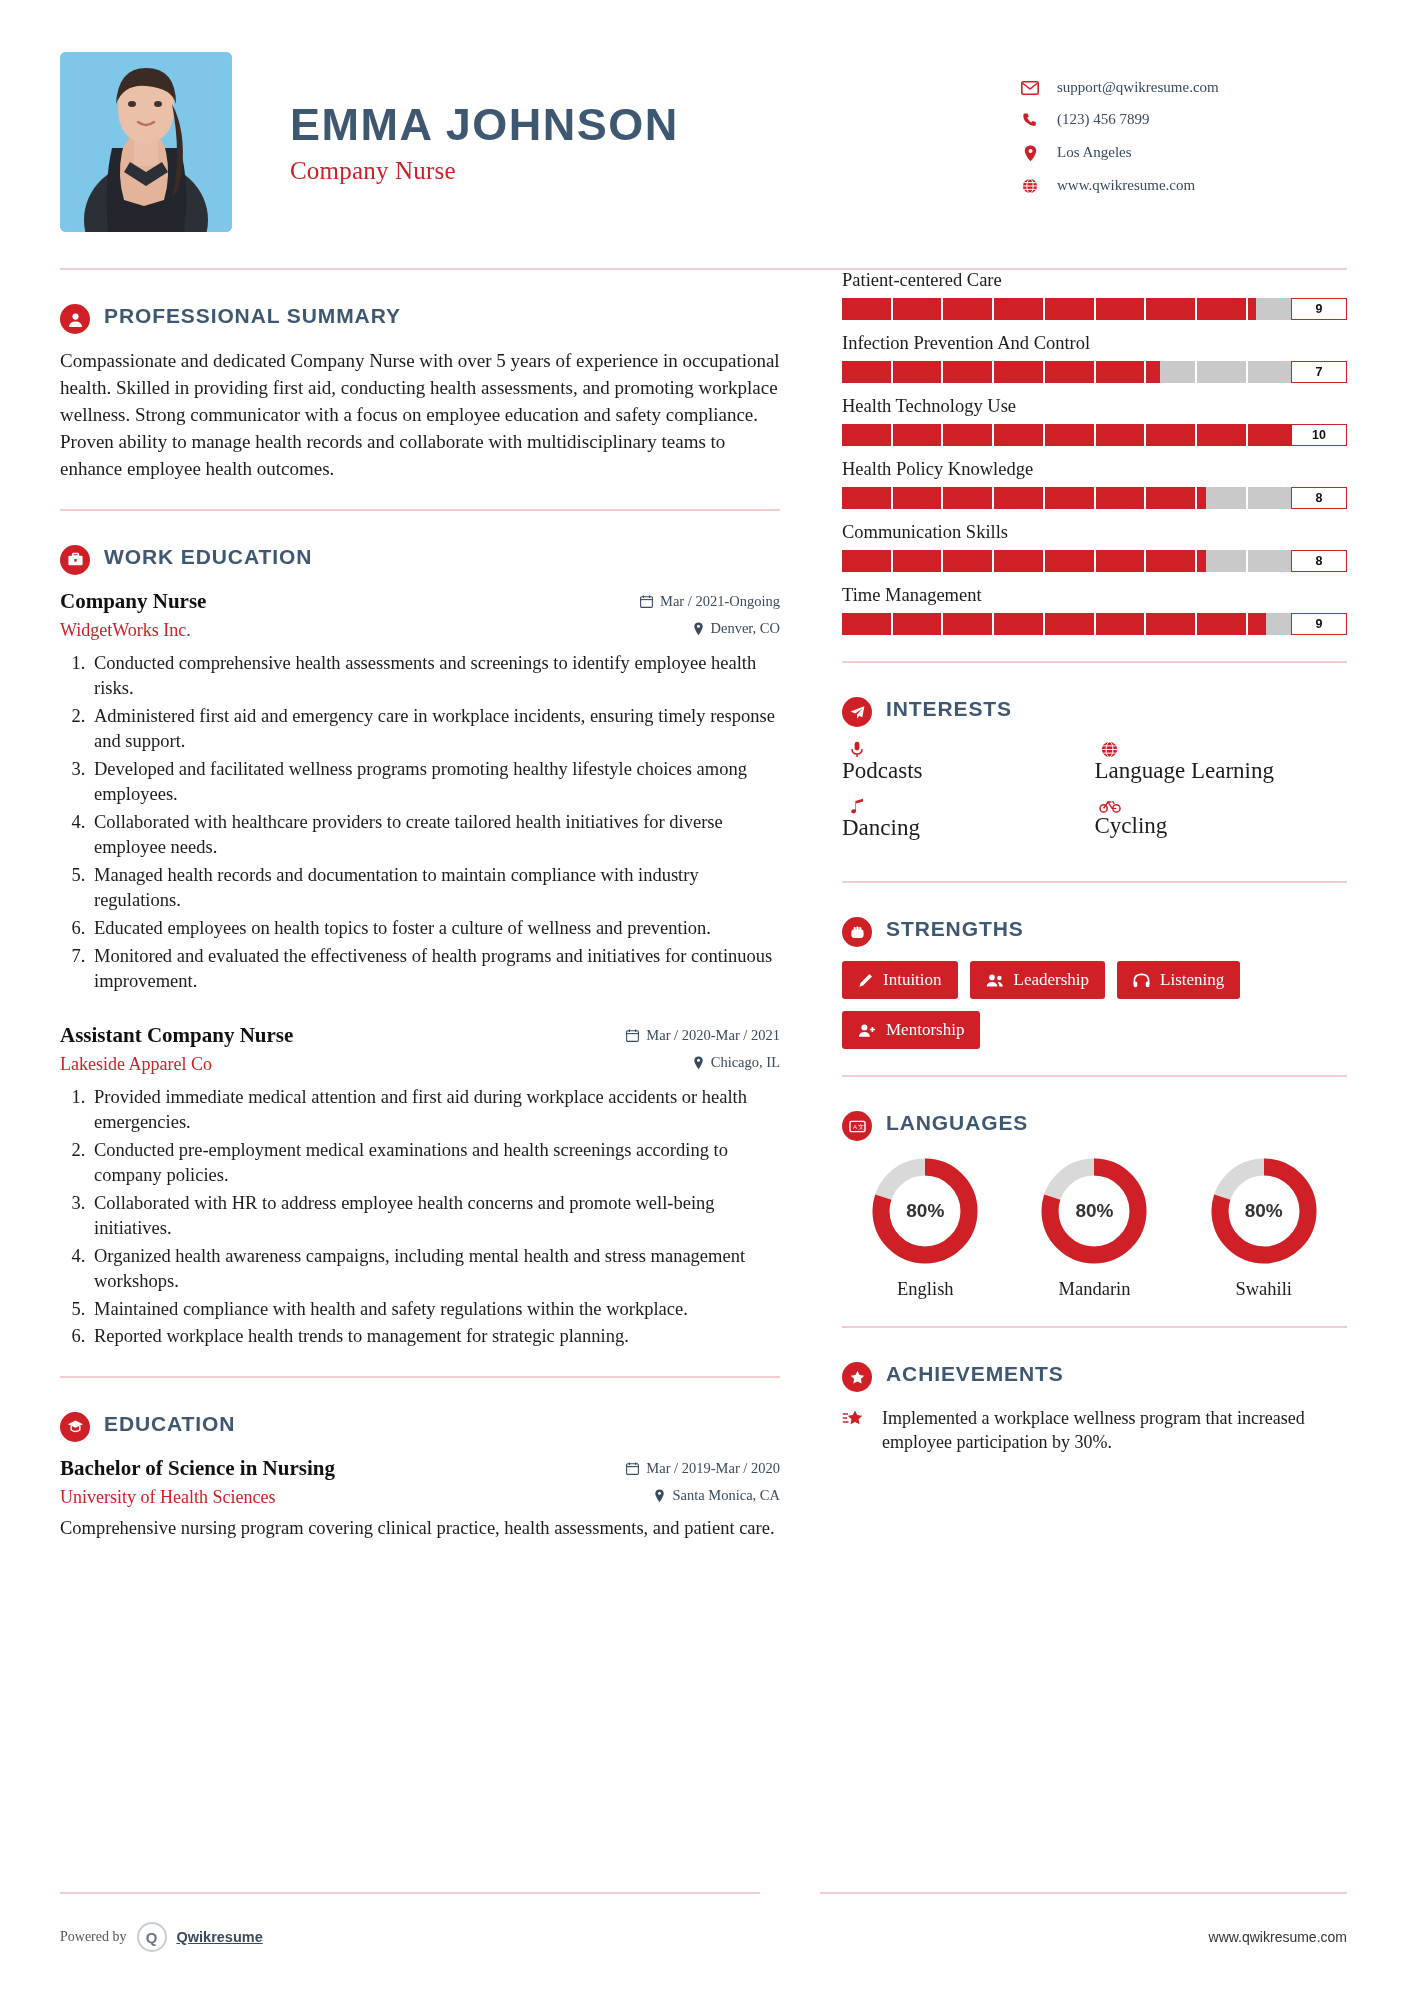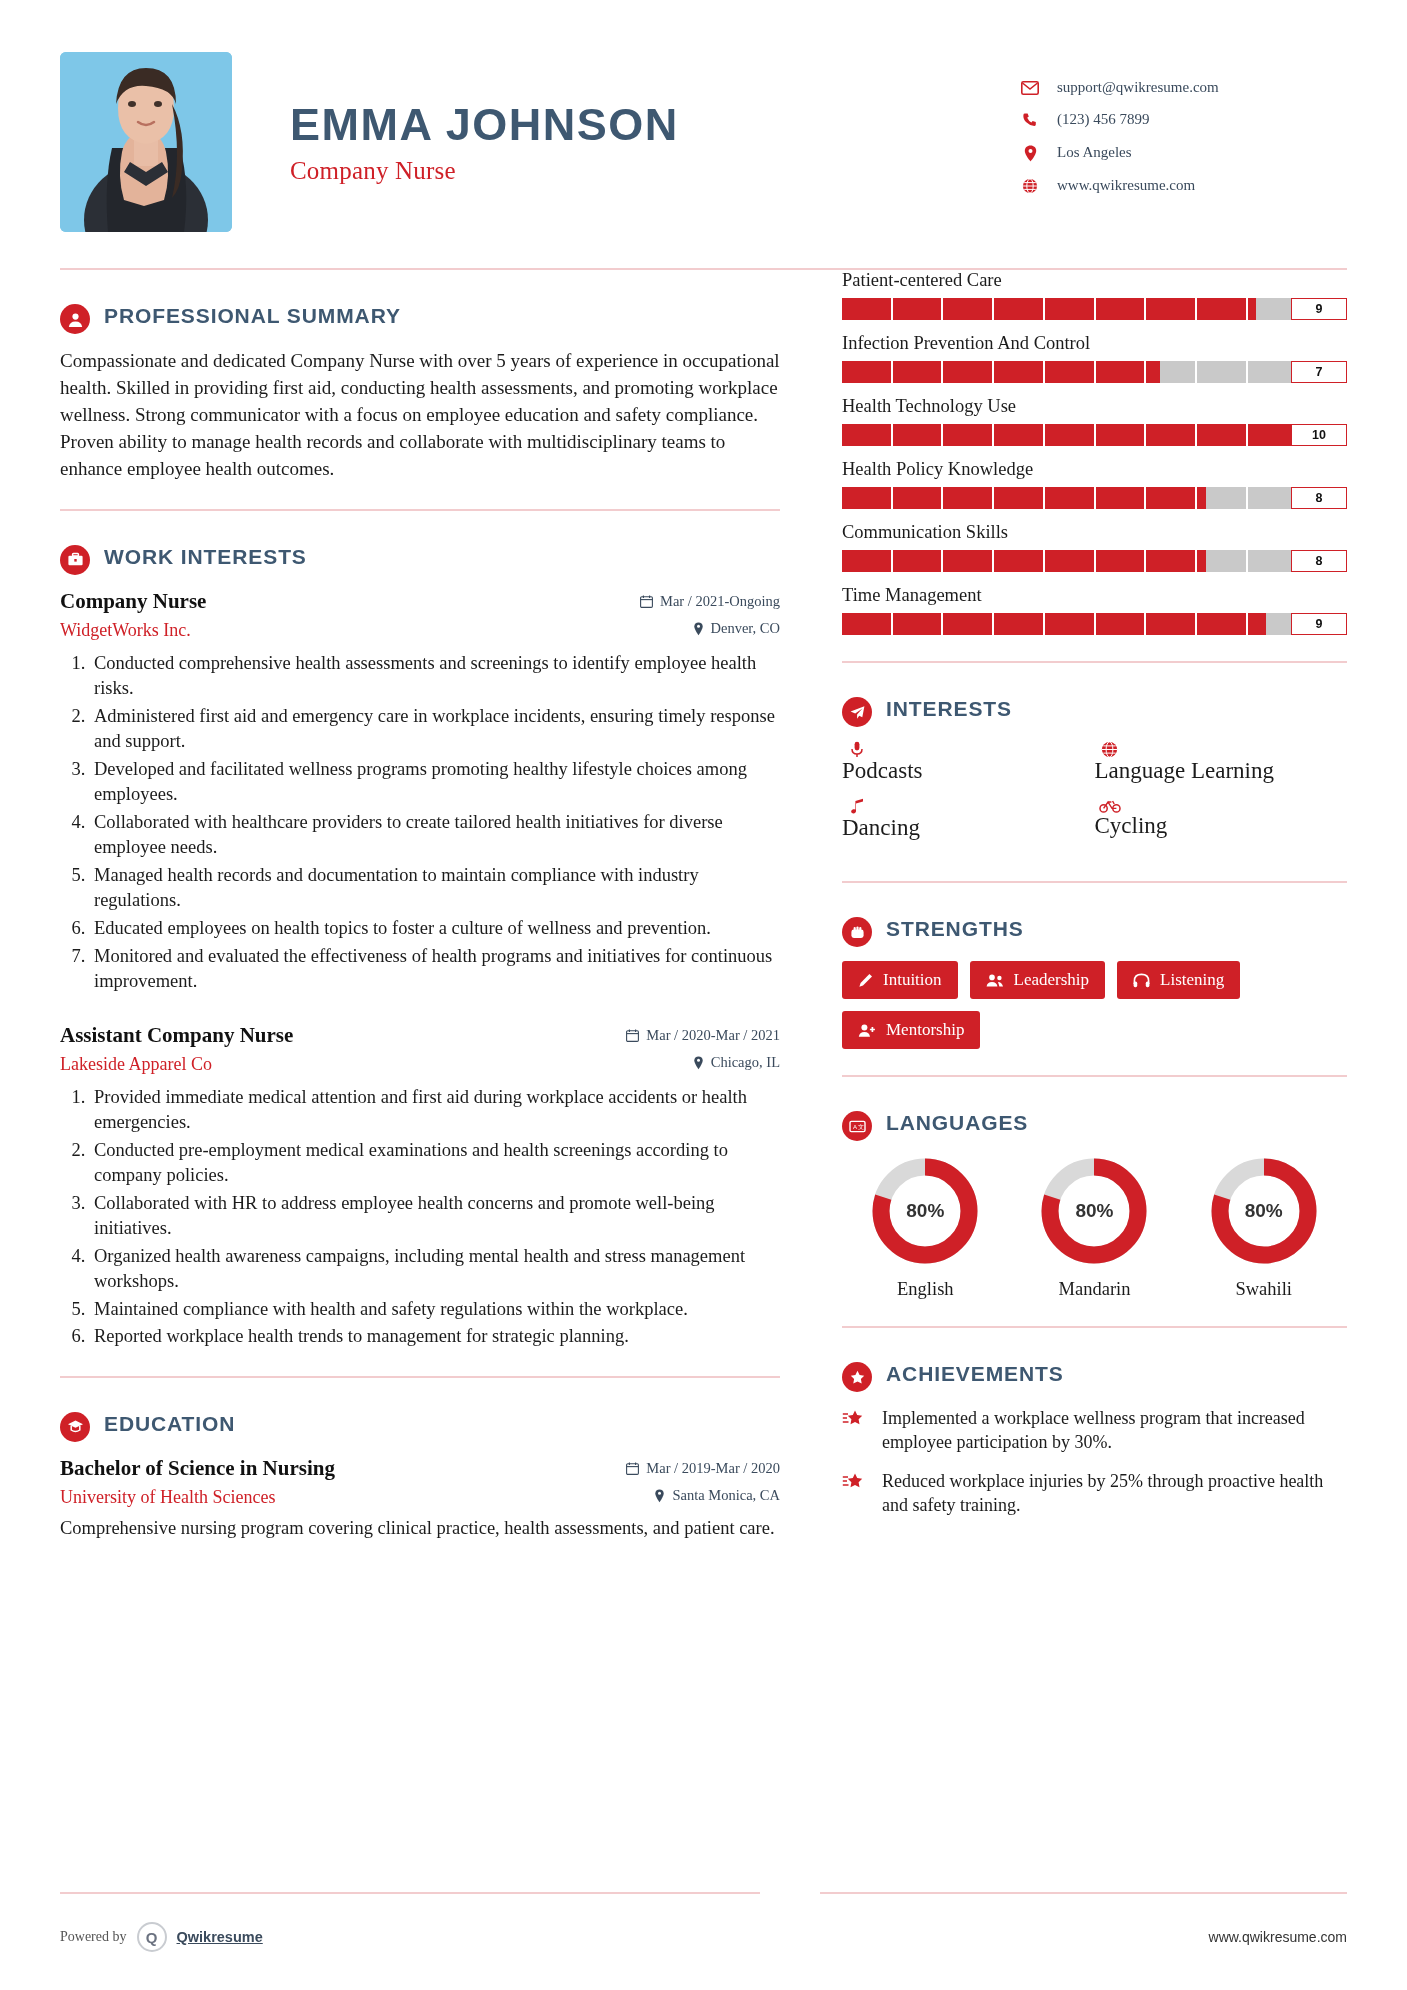--- a/index.html
+++ b/index.html
@@ -407,21 +407,21 @@
       <div class="divider"></div>
 
       <div class="sec-head">
         <span class="sec-icon">
           <svg width="17" height="17" viewBox="0 0 17 17">
               <rect x="1.4" y="4.8" width="14.2" height="9.4" rx="1.2" fill="#fff"></rect>
               <rect x="5.6" y="2.4" width="5.8" height="2.6" rx="0.8" fill="none" stroke="#fff" stroke-width="1.5"></rect>
               <rect x="7.3" y="8" width="2.4" height="2.6" fill="#cf2027"></rect>
             </svg>
         </span>
-        <span class="sec-title">WORK INTERESTS</span>
+        <span class="sec-title">WORK EDUCATION</span>
       </div>
 
       <div class="job">
         <div class="job-top">
           <span class="job-role">Company Nurse</span>
           <span class="job-meta">
             <span class="mi">
               <svg width="13" height="13" viewBox="0 0 13 13">
                   <rect x="0.6" y="1.8" width="11.8" height="10.6" rx="1.2" fill="none" stroke="#3a4a5c" stroke-width="1.1"></rect>
                   <path d="M0.6 4.6 H12.4" stroke="#3a4a5c" stroke-width="1.1"></path>
@@ -814,29 +814,20 @@
       </div>
       <div class="ach">
         <span class="ai">
           <svg width="26" height="22" viewBox="0 0 26 22">
               <path d="M13 2.4 L15.2 7 L20.2 7.8 L16.6 11.3 L17.5 16.3 L13 13.9 L8.5 16.3 L9.4 11.3 L5.8 7.8 L10.8 7z" fill="#cf2027"></path>
               <path d="M0.8 6 H6 M0.8 10 H5 M0.8 14 H6.5" stroke="#cf2027" stroke-width="1.5"></path>
             </svg>
         </span>
         <span>Implemented a workplace wellness program that increased employee participation by 30%.</span>
       </div>
-      <div class="ach">
-        <span class="ai">
-          <svg width="26" height="22" viewBox="0 0 26 22">
-              <path d="M13 2.4 L15.2 7 L20.2 7.8 L16.6 11.3 L17.5 16.3 L13 13.9 L8.5 16.3 L9.4 11.3 L5.8 7.8 L10.8 7z" fill="#cf2027"></path>
-              <path d="M0.8 6 H6 M0.8 10 H5 M0.8 14 H6.5" stroke="#cf2027" stroke-width="1.5"></path>
-            </svg>
-        </span>
-        <span>Reduced workplace injuries by 25% through proactive health and safety training.</span>
-      </div>
 
     </div>
   </div>
 
   <div class="foot-rule-left"></div>
   <div class="foot-rule-right"></div>
 
   <div class="footer">
     <div class="powered">
       <span>Powered by</span>

